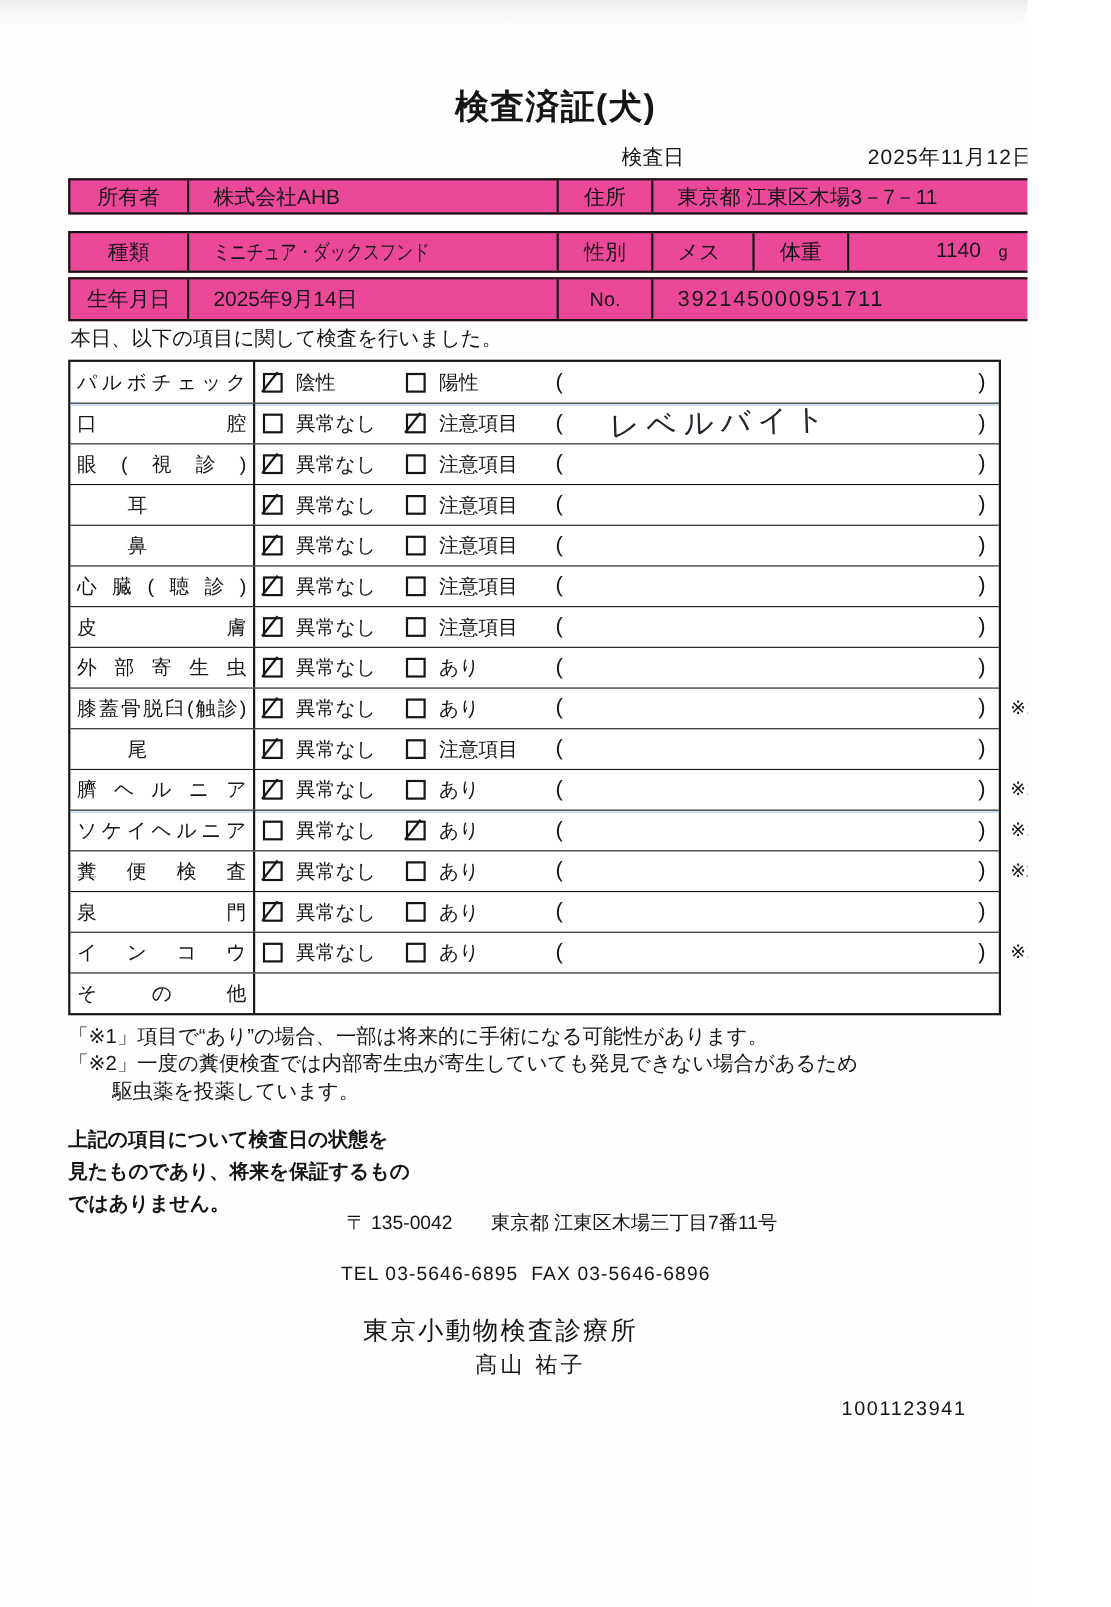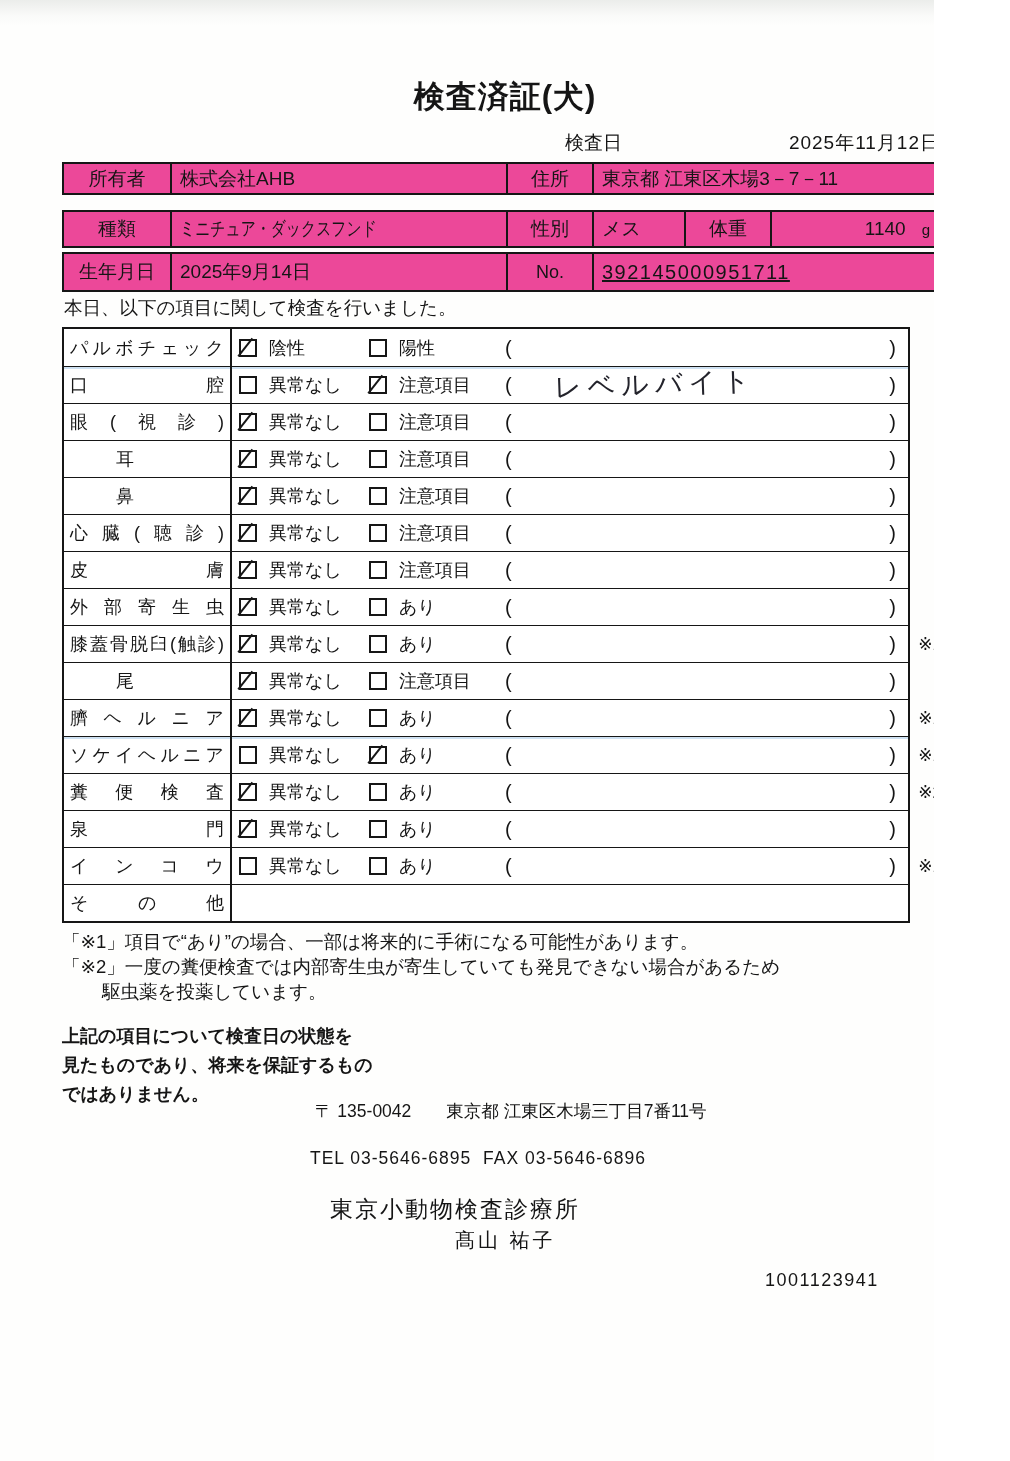--- a/index.html
+++ b/index.html
@@ -15,31 +15,31 @@
   .title{position:absolute;top:76px;left:0;width:1010px;text-align:center;
     font-size:31px;font-weight:600;letter-spacing:1px;}
   .insp-row{position:absolute;top:130px;left:62px;width:878px;display:flex;font-size:19px;}
   .insp-label{margin-left:503px;}
   .insp-value{margin-left:auto;letter-spacing:1px;}
 
   
   .info{position:absolute;left:62px;width:878px;display:grid;border:2px solid #161616;
     box-sizing:border-box;font-size:19px;background:#ec4899;}
   .info .cell{border-left:2px solid #161616;display:flex;align-items:center;
-    padding:0 8px;box-sizing:border-box;overflow:hidden;white-space:nowrap;}
+    padding:0 22px;box-sizing:border-box;overflow:hidden;white-space:nowrap;}
   .info .cell:first-child{border-left:none;}
   .info .lab{justify-content:center;padding:0 4px;}
   .row-owner{top:162px;height:33px;grid-template-columns:106px 336px 86px 1fr;}
   .row-breed{top:210px;height:38px;grid-template-columns:106px 336px 86px 92px 86px 1fr;}
   .row-birth{top:252px;height:40px;grid-template-columns:106px 336px 86px 1fr;}
   .condensed{display:inline-block;transform:scaleX(.78);transform-origin:left center;letter-spacing:0;}
   .weight-cell{justify-content:flex-end;padding-right:12px;}
   .unit{font-size:15px;margin-left:16px;}
   .no-label{font-size:18px;}
-  .serial{font-size:20px;letter-spacing:1.5px;text-decoration:underline;}
+  .serial{font-size:20px;letter-spacing:1.5px;}
 
   .intro{position:absolute;top:295px;left:64px;font-size:18.5px;}
 
   
   .exam-table{position:absolute;top:327px;left:62px;width:848px;
     border:2px solid #161616;box-sizing:border-box;background:#fff;}
   .exam-row{position:relative;height:37px;box-sizing:border-box;
     border-top:1.5px solid #161616;display:flex;}
   .exam-row:first-child{border-top:none;}
   .exam-row:nth-child(2),.exam-row:nth-child(12){box-shadow:inset 0 2px 0 rgba(115,168,218,.35);}
@@ -64,21 +64,21 @@
 
   
   .notes{position:absolute;top:929px;left:62px;font-size:18.5px;line-height:25px;}
   .note-indent{margin-left:40px;}
 
   .disclaimer{position:absolute;top:1022px;left:62px;font-size:18px;font-weight:700;line-height:29px;}
   .stamp{position:absolute;top:1051px;left:702px;font-size:29px;letter-spacing:11px;font-weight:500;white-space:nowrap;}
   .addr{position:absolute;top:1099px;left:315px;font-size:17.5px;white-space:pre;}
   .tel{position:absolute;top:1148px;left:310px;font-size:17.5px;letter-spacing:1px;white-space:pre;}
   .clinic-name{position:absolute;top:1194px;left:330px;font-size:23px;letter-spacing:2px;}
-  .clinic-person{position:absolute;top:1227px;left:455px;font-size:20px;letter-spacing:3px;}
+  .clinic-person{position:absolute;top:1227px;left:432px;font-size:20px;letter-spacing:3px;}
   .doc-number{position:absolute;top:1270px;left:765px;font-size:18px;letter-spacing:1.5px;}
 </style>
 </head>
 <body>
 
 <div class="page">
   <div class="scan-band"></div>
 
   <div class="title">検査済証(犬)</div>
 

